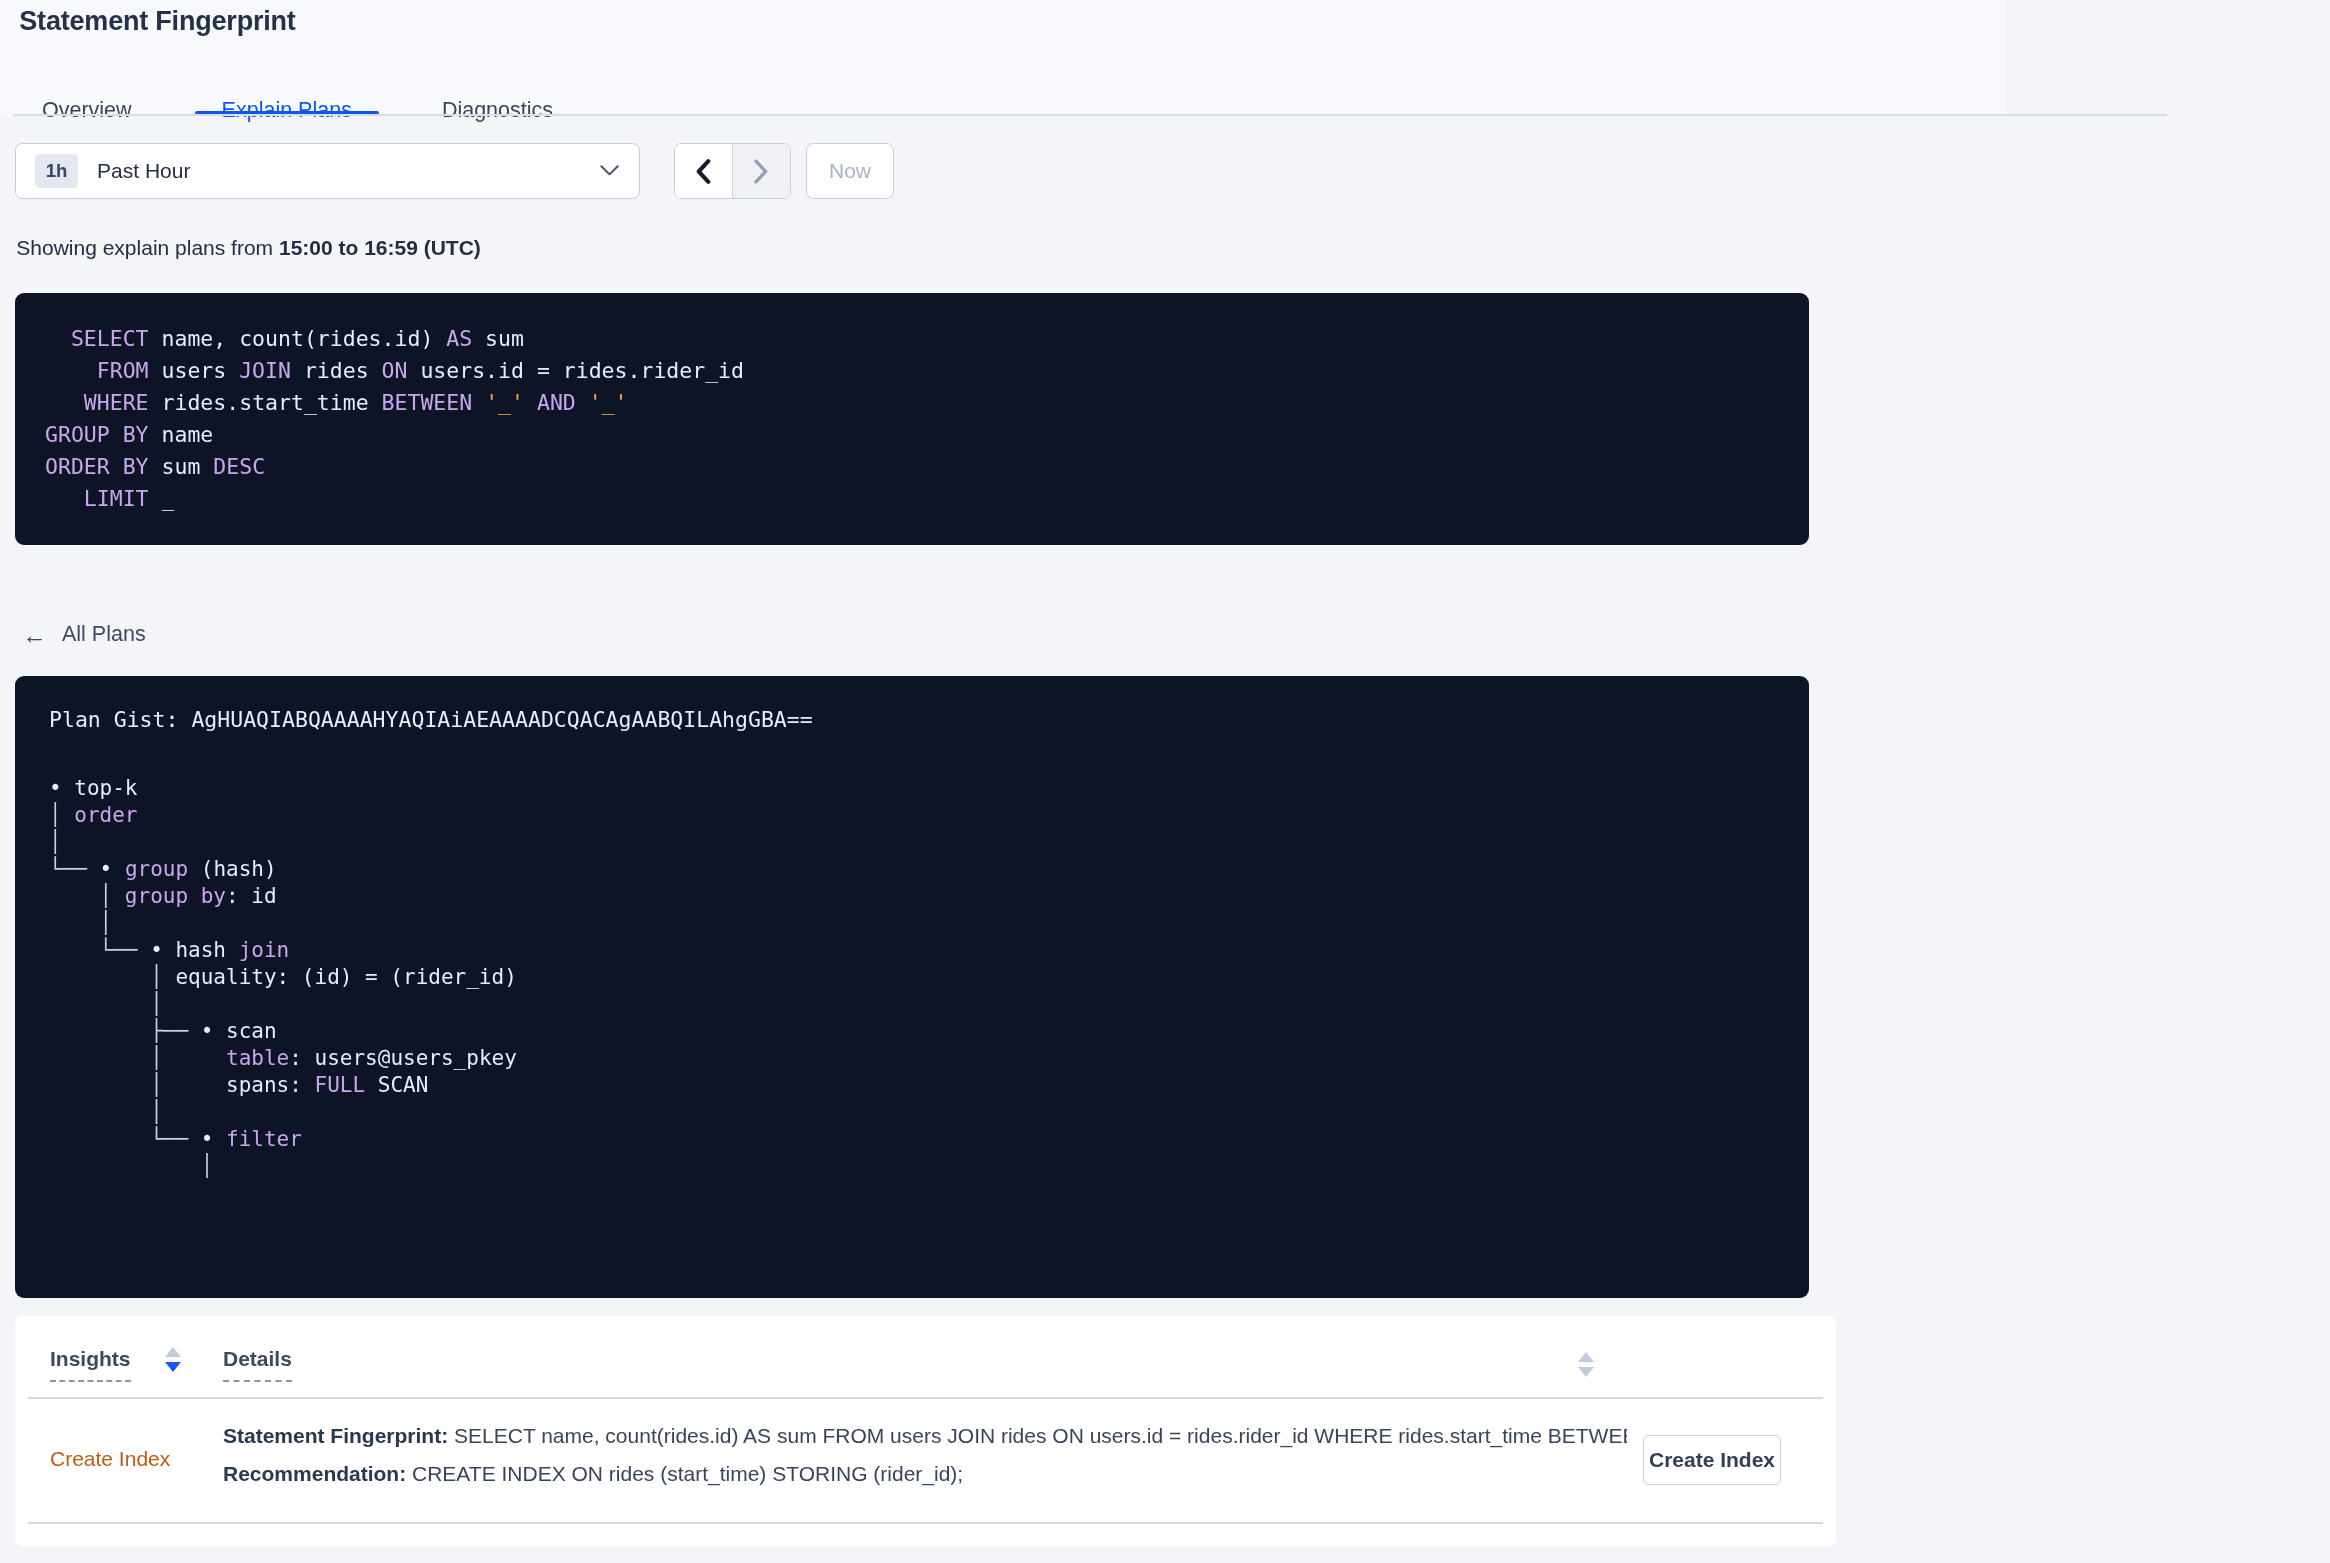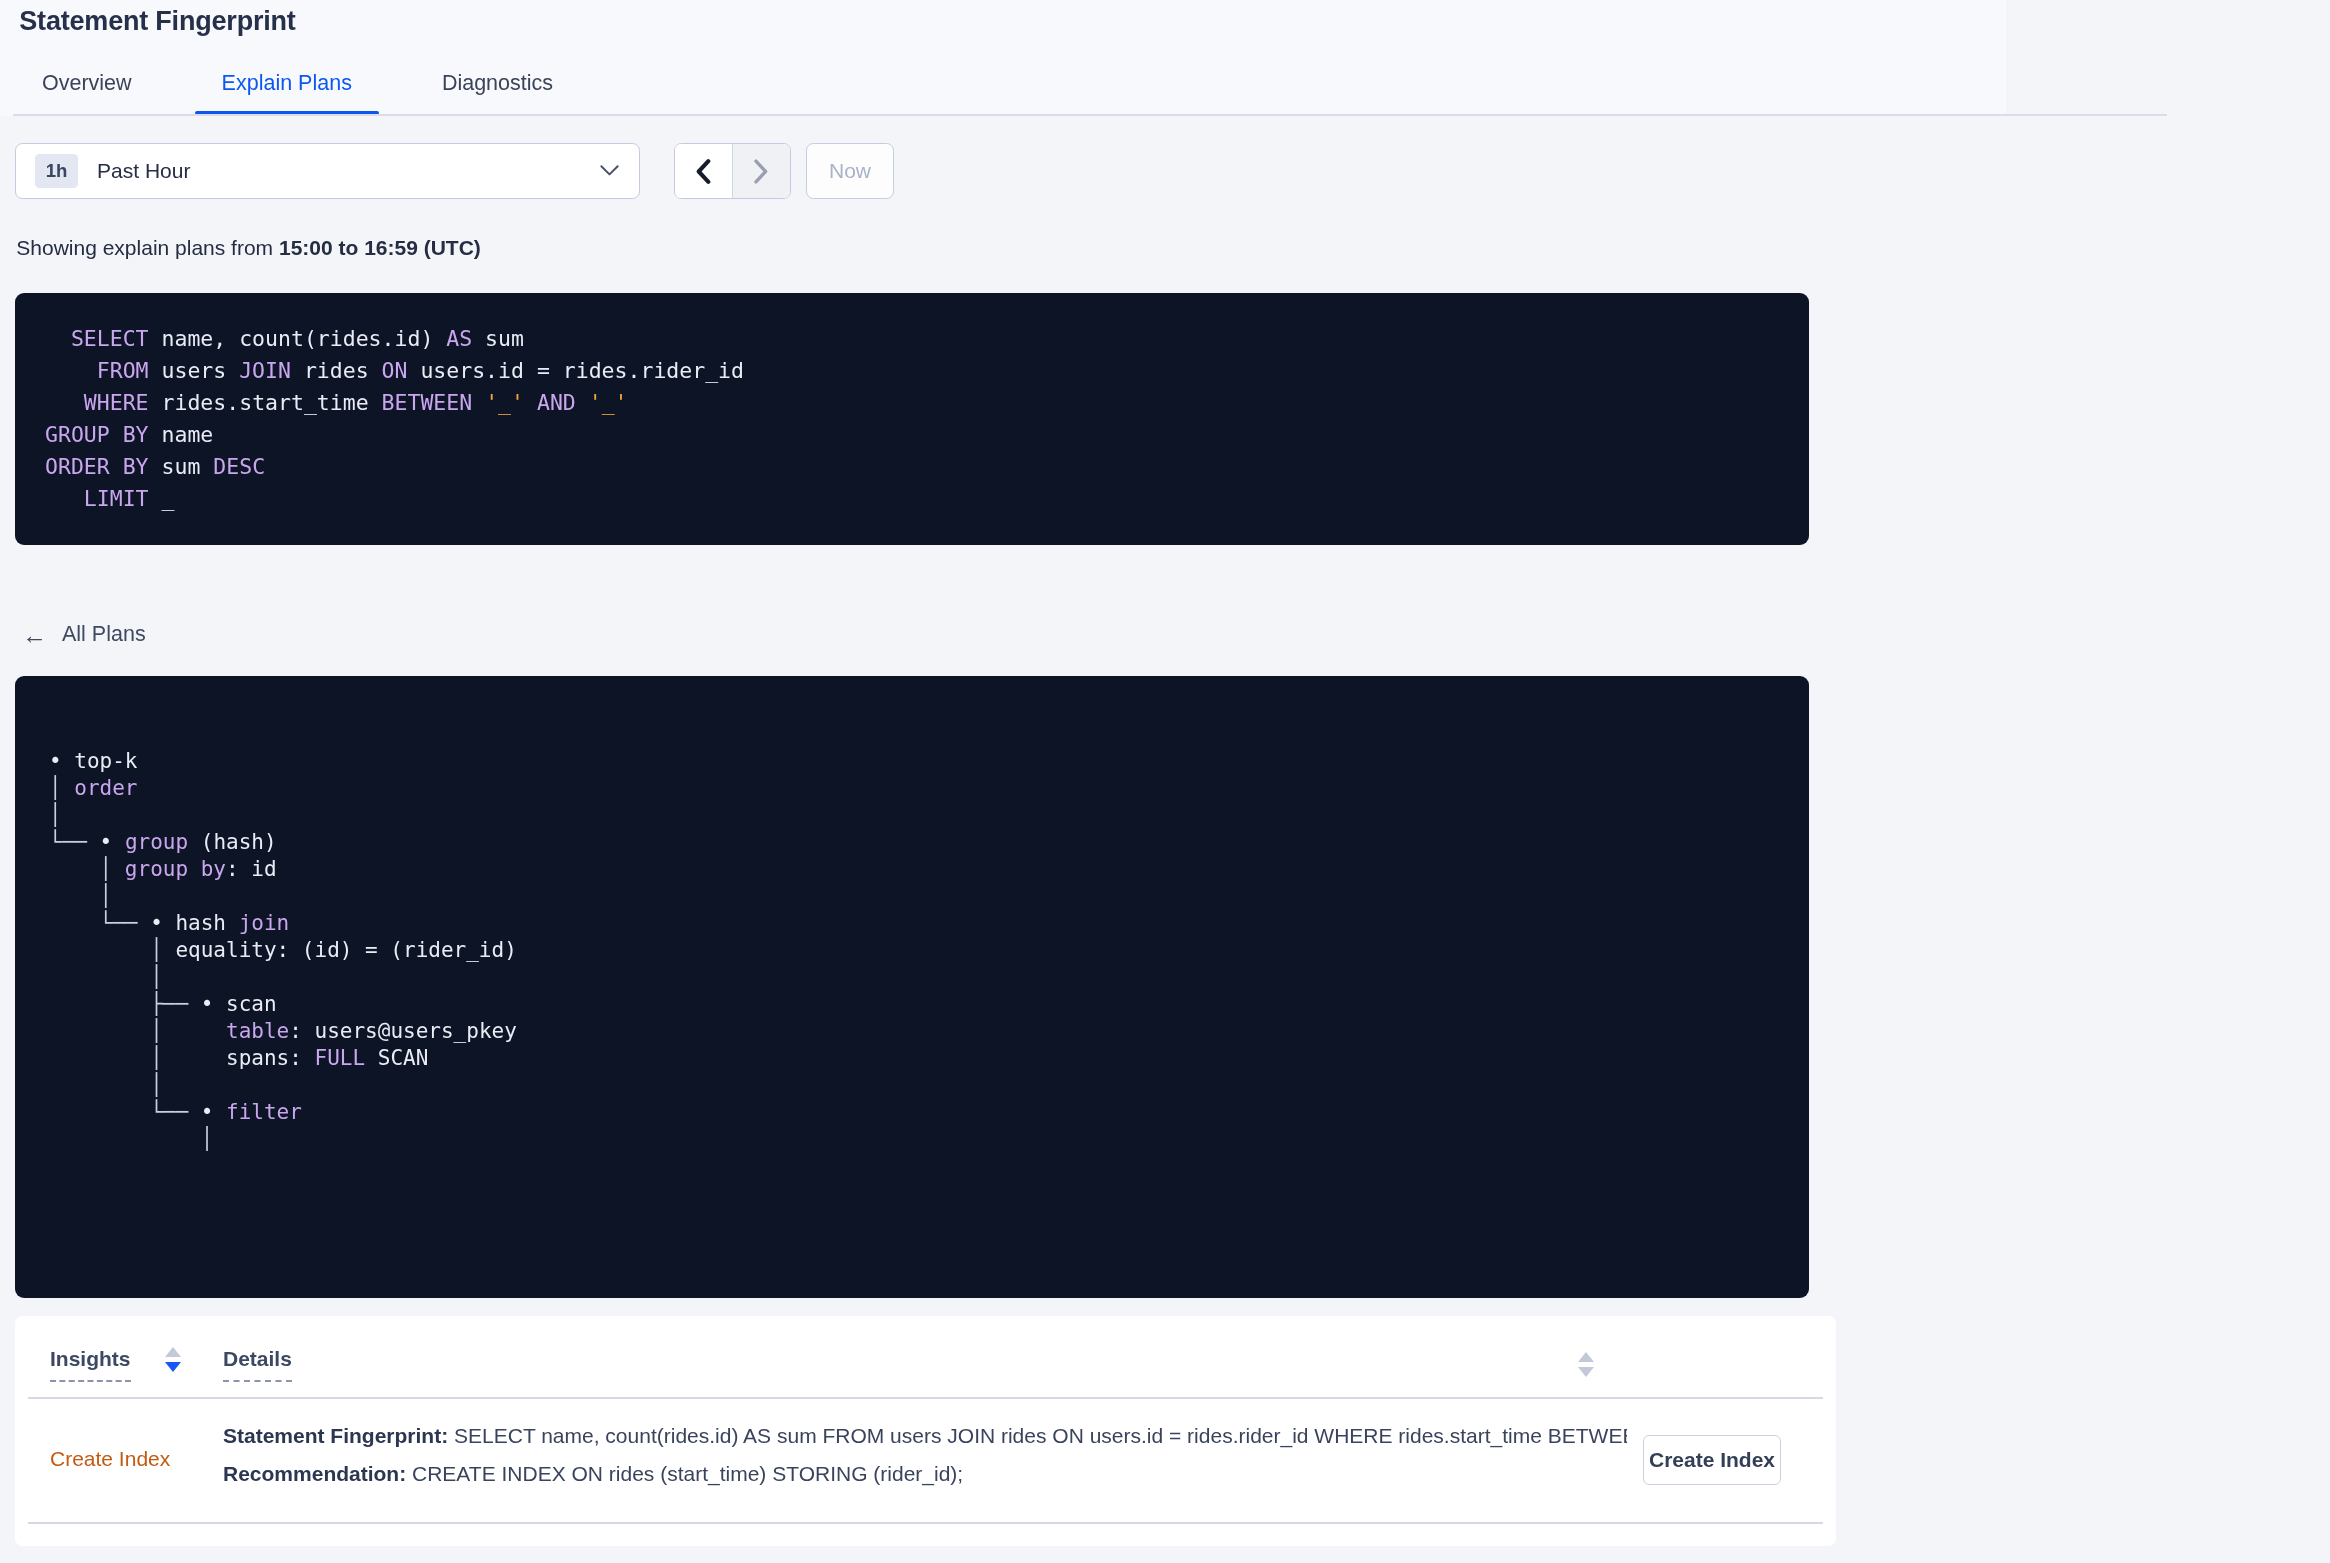--- a/index.html
+++ b/index.html
@@ -20,21 +20,21 @@
     position:absolute; left:19.3px; top:6px;
     font-size:27px; font-weight:700; color:#26304a; letter-spacing:-0.2px;
   }
   .tab-divider {
     position:absolute; left:13.4px; top:114px; width:2154px; height:1.5px;
     background:#d9dde8;
   }
   .tabs { position:absolute; left:15px; top:65px; height:50px; display:flex; gap:36px; }
   .tab {
     position:relative; padding:0 27px; font-size:21.5px; line-height:37px;
-    color:#3a4358; cursor:pointer; white-space:nowrap;
+    color:#3a4358; cursor:pointer; white-space:nowrap;margin-top:27px;
   }
   .tab.active { color:#0b57f0; }
   .tab.active::after {
     content:""; position:absolute; left:0; right:0; bottom:0; height:4.5px;
     background:#0b57f0; border-radius:2.2px;
   }
 
   
   .controls { position:absolute; left:15px; top:143px; display:flex; align-items:center;border-radius:18px; }
   .time-picker {
@@ -173,20 +173,21 @@
 <div class="dark-box sql-box">
   <div class="code"><div><span class="id">  </span><span class="kw">SELECT</span><span class="id"> name, count(rides.id) </span><span class="kw">AS</span><span class="id"> sum</span></div><div><span class="id">    </span><span class="kw">FROM</span><span class="id"> users </span><span class="kw">JOIN</span><span class="id"> rides </span><span class="kw">ON</span><span class="id"> users.id = rides.rider_id</span></div><div><span class="id">   </span><span class="kw">WHERE</span><span class="id"> rides.start_time </span><span class="kw">BETWEEN</span><span class="id"> </span><span class="lit">'_'</span><span class="id"> </span><span class="kw">AND</span><span class="id"> </span><span class="lit">'_'</span></div><div><span class="kw">GROUP BY</span><span class="id"> name</span></div><div><span class="kw">ORDER BY</span><span class="id"> sum </span><span class="kw">DESC</span></div><div><span class="id">   </span><span class="kw">LIMIT</span><span class="id"> _</span></div></div>
 </div>
 
 <div class="back-link">
   <span class="back-arrow">←</span>
   <span>All Plans</span>
 </div>
 
 <div class="dark-box plan-box">
+  <div class="gist-line"><span>Plan Gist: </span><span>AgHUAQIABQAAAAHYAQIAiAEAAAADCQACAgAABQILAhgGBA==</span></div>
   <div class="tree code"><div><span class="id">• top-k</span></div><div><span class="ln">│ </span><span class="kw">order</span></div><div><span class="ln">│</span></div><div><span class="ln">└── </span><span class="id">• </span><span class="kw">group</span><span class="id"> (hash)</span></div><div><span class="ln">    │ </span><span class="kw">group by</span><span class="id">: id</span></div><div><span class="ln">    │</span></div><div><span class="ln">    └── </span><span class="id">• hash </span><span class="kw">join</span></div><div><span class="ln">        │ </span><span class="id">equality: (id) = (rider_id)</span></div><div><span class="ln">        │</span></div><div><span class="ln">        ├── </span><span class="id">• scan</span></div><div><span class="ln">        │     </span><span class="kw">table</span><span class="id">: users@users_pkey</span></div><div><span class="ln">        │     </span><span class="id">spans: </span><span class="kw">FULL</span><span class="id"> SCAN</span></div><div><span class="ln">        │</span></div><div><span class="ln">        └── </span><span class="id">• </span><span class="kw">filter</span></div><div><span class="ln">            │</span></div></div>
 </div>
 
 <div class="insights-card">
   <div class="th-cell" style="left:35px;">
     <span class="th-label">Insights</span>
     <span class="sort-icon">
       <span class="tri-up"></span>
       <span class="tri-down active"></span>
     </span>

